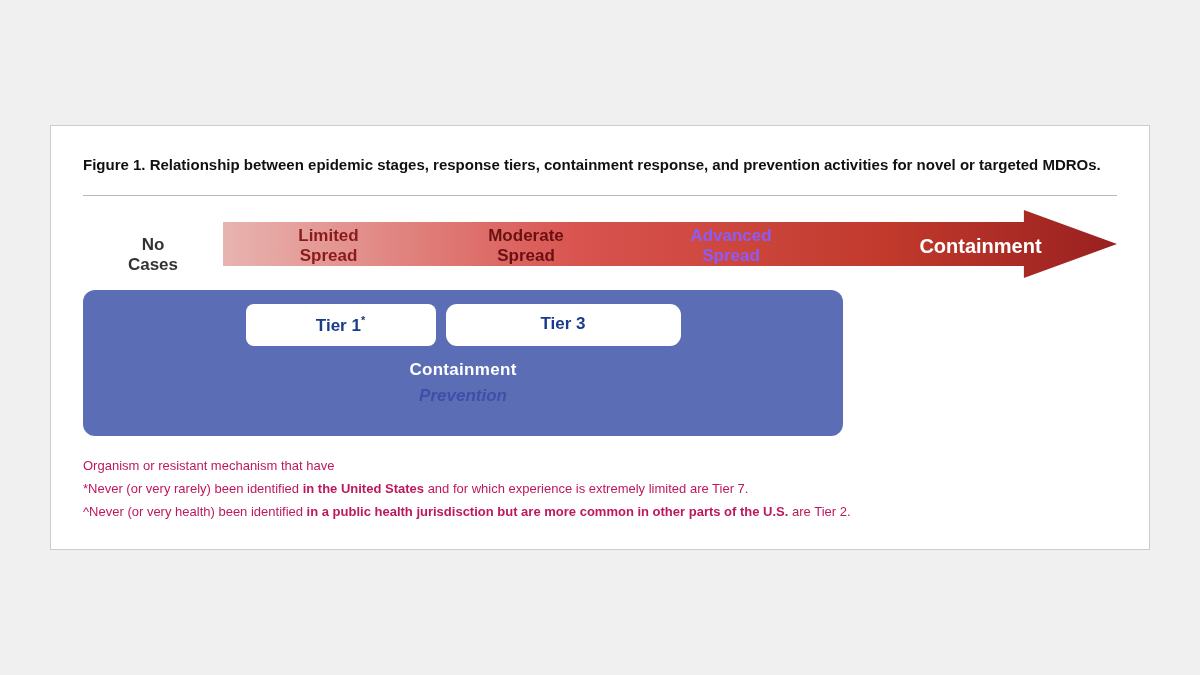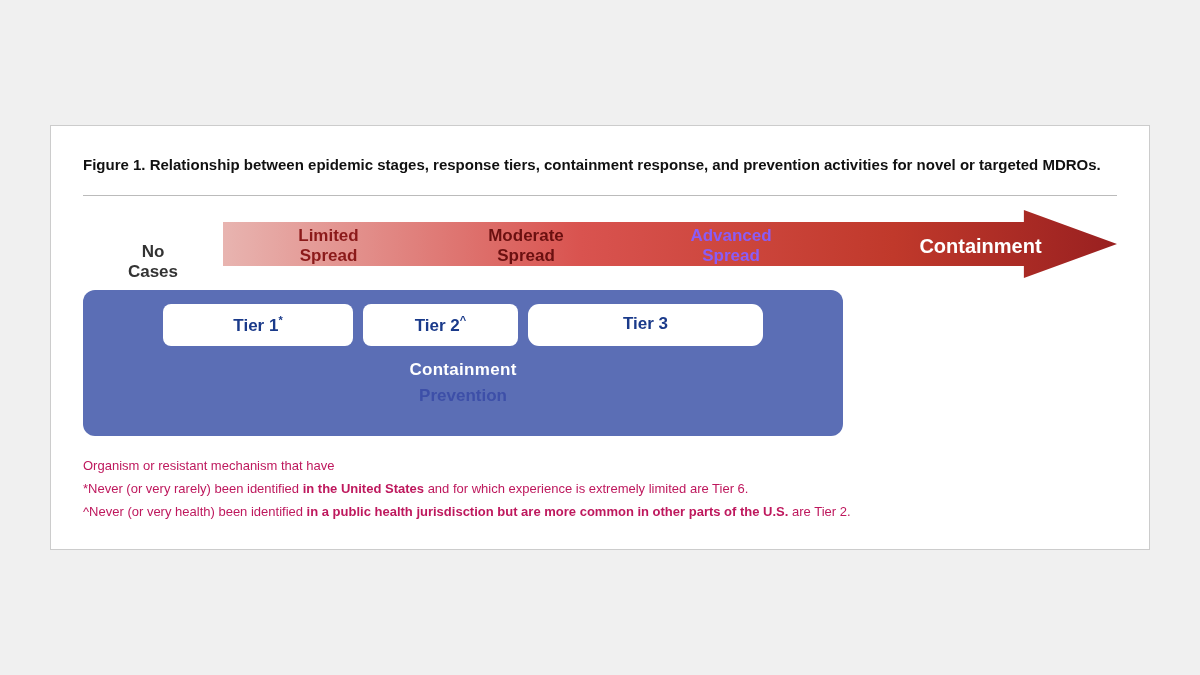--- a/index.html
+++ b/index.html
@@ -74,20 +74,21 @@
       font-weight: bold;
       color: #ffffff;
       margin-top: 4px;
       letter-spacing: 0.3px;
     }
     .prevention-label {
       font-size: 17px;
       font-weight: bold;
       color: #3d4fa8;
       margin-top: 6px;
+      font-style: italic;
     }
 
     .tier4-block {
       background: #d8daea;
       border-radius: 12px;
       padding: 14px 12px;
       display: flex;
       align-items: flex-start;
       justify-content: center;
       flex: 0 0 190px;
@@ -124,21 +125,21 @@
 <body>
 
 <div class="figure-container">
 
   <div class="figure-title">Figure 1. Relationship between epidemic stages, response tiers, containment response, and prevention activities for novel or targeted MDROs.</div>
 
   <hr class="divider-line">
 
   <div class="diagram-area">
 
-    <div style="display:flex; align-items:flex-end; width:100%; position:relative; margin-bottom:8px;">
+    <div style="display:flex; align-items:center; width:100%; position:relative; margin-bottom:8px;">
 
       <div style="flex:0 0 118px; display:flex; align-items:center; justify-content:center; padding-top:10px;">
         <div class="stage-label stage-no-cases" style="white-space:pre-line; text-align:center;">No
 Cases</div>
       </div>
 
       <div style="flex:1; position:relative;">
         
         <svg width="100%" height="68" viewBox="0 0 960 68" preserveAspectRatio="none">
           <defs>
@@ -178,39 +179,36 @@
       </div>
     </div>
 
     <div style="display:flex; align-items:stretch; width:100%; gap:0; margin-top:4px;">
 
       <div class="containment-block" style="flex: 0 0 760px;">
         <div class="tier-boxes-row">
           <div class="tier-box tier-box-1">
             Tier 1<sup>*</sup>
           </div>
-          <div class="tier-box tier-box-2">
-            Tier 2<sup>^</sup>
-          </div>
           <div class="tier-box tier-box-3">
             Tier 3
           </div>
         </div>
         <div class="containment-label">Containment</div>
         <div class="prevention-label">Prevention</div>
       </div>
 
 
     </div>
 
   </div>
 
   <div class="footnotes">
     <p>Organism or resistant mechanism that have</p>
     <p>
-      <span>*Never (or very rarely) been identified </span><strong>in the United States</strong><span> and for which experience is extremely limited are Tier 6.</span>
+      <span>*Never (or very rarely) been identified </span><strong>in the United States</strong><span> and for which experience is extremely limited are Tier 7.</span>
     </p>
     <p>
       <span>^Never (or very health) been identified </span><strong>in a public health jurisdisction but are more common in other parts of the U.S.</strong><span> are Tier 2.</span>
     </p>
   </div>
 
 </div>
 
 </body></html>

